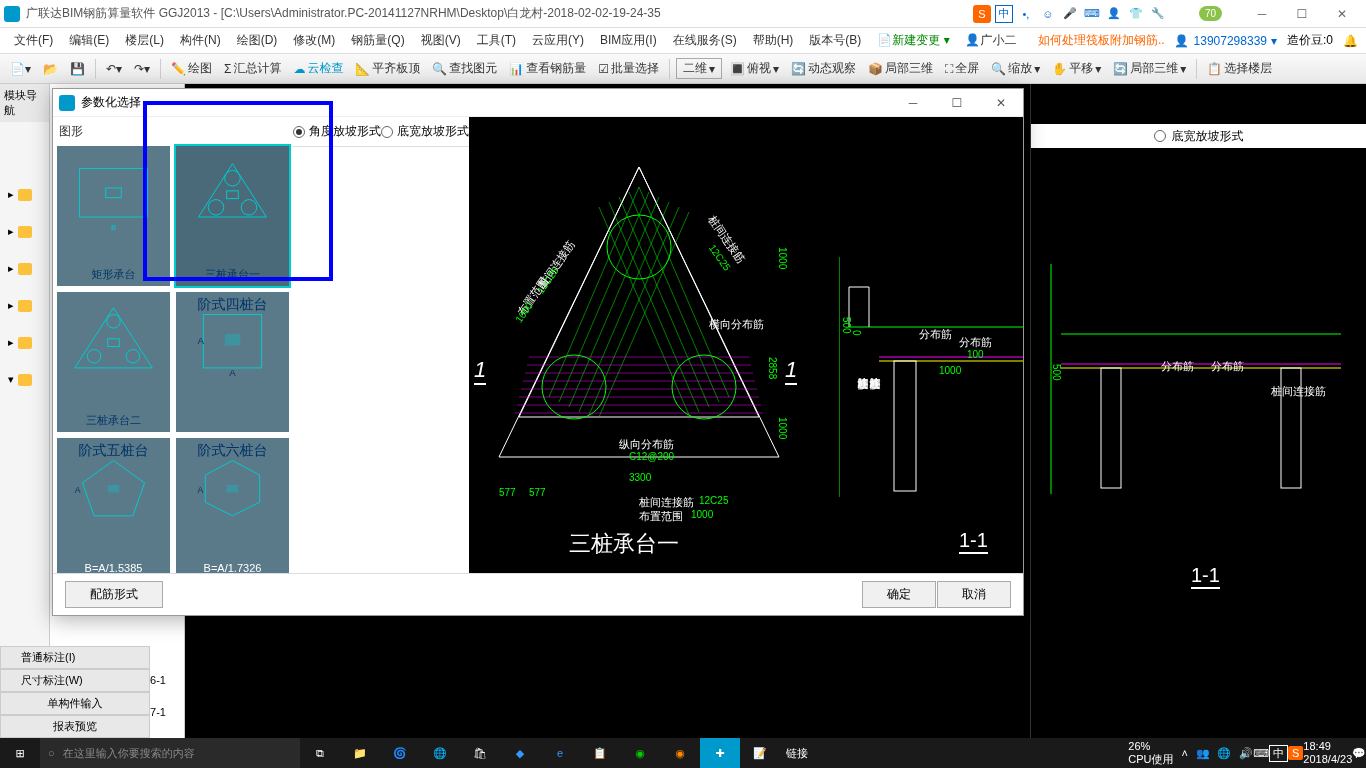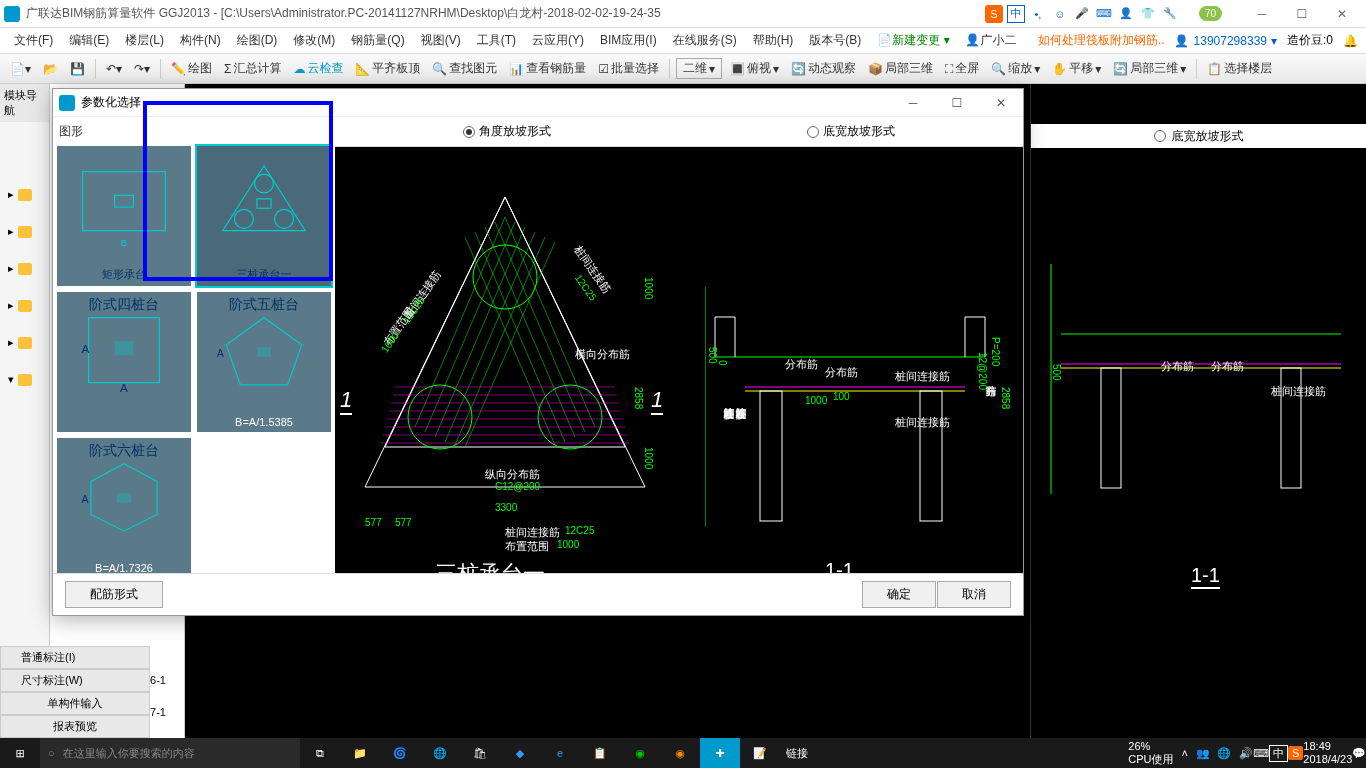--- a/index.html
+++ b/index.html
@@ -2,21 +2,21 @@
 <html><head>
 <meta charset="utf-8">
 <style>
 * { margin: 0; padding: 0; box-sizing: border-box; font-family: "Microsoft YaHei", SimSun, sans-serif; }
 body { width: 1366px; height: 768px; background: #f0f0f0; overflow: hidden; position: relative; font-size: 12px; }
 .titlebar { height: 28px; background: #fff; display: flex; align-items: center; padding: 0 4px; border-bottom: 1px solid #ddd; }
 .titlebar-icon { width: 16px; height: 16px; background: #0099cc; border-radius: 3px; margin-right: 6px; }
 .titlebar-text { flex: 1; color: #555; font-size: 12px; white-space: nowrap; overflow: hidden; }
 .titlebar-ime { display: flex; gap: 4px; align-items: center; }
 .ime-icon { width: 18px; height: 18px; display: flex; align-items: center; justify-content: center; font-size: 11px; }
-.titlebar-btns { display: flex; gap: 16px; margin-left: 20px; align-items: center; }
+.titlebar-btns { display: flex; gap: 16px; margin-left: 32px; align-items: center; }
 .green-badge { background: #8bc34a; color: #fff; padding: 2px 6px; border-radius: 10px; font-size: 10px; }
 .win-btns { display: flex; margin-left: 20px; }
 .win-btn { width: 40px; height: 28px; display: flex; align-items: center; justify-content: center; color: #666; }
 .menubar { height: 26px; background: #fff; display: flex; align-items: center; padding: 0 8px; gap: 4px; border-bottom: 1px solid #ddd; }
 .menu-item { padding: 2px 6px; color: #333; font-size: 12px; }
 .menubar-right { margin-left: auto; display: flex; align-items: center; gap: 10px; }
 .orange-link { color: #ff6600; }
 .user-info { color: #0066cc; display: flex; align-items: center; gap: 4px; }
 .toolbar { height: 30px; background: linear-gradient(#fafafa, #e8e8e8); display: flex; align-items: center; padding: 0 6px; gap: 4px; border-bottom: 1px solid #ccc; }
 .tool-btn { padding: 2px 4px; display: flex; align-items: center; gap: 2px; font-size: 12px; color: #333; }
@@ -33,29 +33,29 @@
 .dim-text { position: absolute; color: #0f0; font-size: 10px; }
 .rebar-text { position: absolute; color: #fff; font-size: 11px; }
 
 .dialog { position: absolute; left: 52px; top: 88px; width: 972px; height: 528px; background: #fff; box-shadow: 0 4px 20px rgba(0,0,0,0.3); border: 1px solid #999; }
 .dialog-titlebar { height: 28px; background: #fff; display: flex; align-items: center; padding: 0 6px; border-bottom: 1px solid #eee; }
 .dialog-title-icon { width: 16px; height: 16px; background: #0099cc; border-radius: 3px; margin-right: 6px; }
 .dialog-title { flex: 1; font-size: 12px; }
 .dialog-winbtns { display: flex; gap: 12px; }
 .dialog-winbtn { width: 32px; text-align: center; color: #555; }
 .dialog-body { display: flex; height: calc(100% - 28px - 42px); }
-.shape-panel { width: 282px; padding: 4px; overflow-y: auto; }
+.shape-panel { width: 240px; padding: 4px; overflow-y: auto; }
 .shape-panel-label { font-size: 12px; padding: 2px; color: #333; }
 .shape-grid { display: grid; grid-template-columns: 1fr 1fr; gap: 6px; margin-top: 4px; }
 .shape-card { background: #5a7a8a; height: 140px; position: relative; display: flex; flex-direction: column; align-items: center; justify-content: flex-end; padding: 4px; }
 .shape-card.selected { outline: 2px solid #0cc; background: #4a6a7a; }
 .shape-caption { color: #003366; font-size: 11px; margin-top: auto; }
 .shape-svg { position: absolute; top: 8px; left: 8px; right: 8px; bottom: 24px; }
 .highlight-box { position: absolute; border: 4px solid #0000ff; pointer-events: none; }
-.preview-panel { flex: 1; display: flex; flex-direction: column; }
+.preview-panel { flex: 1; display: flex; }
 .radio-row { height: 30px; display: flex; align-items: center; justify-content: space-around; border-bottom: 1px solid #ddd; }
 .radio-opt { display: flex; align-items: center; gap: 4px; font-size: 12px; }
 .radio-circle { width: 12px; height: 12px; border: 1px solid #666; border-radius: 50%; display: flex; align-items: center; justify-content: center; }
 .radio-dot { width: 6px; height: 6px; background: #333; border-radius: 50%; }
 .preview-canvas { flex: 1; background: #000; position: relative; overflow: hidden; }
 .dialog-footer { height: 42px; display: flex; align-items: center; padding: 0 12px; border-top: 1px solid #ddd; }
 .footer-btn { padding: 4px 24px; background: #f0f0f0; border: 1px solid #aaa; font-size: 12px; }
 .footer-spacer { flex: 1; }
 .panel-btn { background: #e8e8e8; border: 1px solid #ccc; padding: 3px; font-size: 11px; text-align: center; }
 .item-tree { background: #fff; font-size: 11px; padding: 2px; }
@@ -257,20 +257,30 @@
         </div>
         <div class="shape-card selected">
           <svg class="shape-svg" viewBox="0 0 100 80">
               <polygon points="50,10 85,65 15,65" fill="none" stroke="#0cc"></polygon>
               <circle cx="50" cy="25" r="8" fill="none" stroke="#0cc"></circle>
               <circle cx="33" cy="55" r="8" fill="none" stroke="#0cc"></circle>
               <circle cx="67" cy="55" r="8" fill="none" stroke="#0cc"></circle>
               <rect x="44" y="38" width="12" height="8" fill="none" stroke="#0cc"></rect>
             </svg>
           <div class="shape-caption">三桩承台一</div>
+        </div>
+        <div class="shape-card">
+          <svg class="shape-svg" viewBox="0 0 100 80">
+              <polygon points="50,8 90,70 10,70" fill="none" stroke="#0cc"></polygon>
+              <circle cx="50" cy="22" r="7" fill="none" stroke="#0cc"></circle>
+              <circle cx="30" cy="58" r="7" fill="none" stroke="#0cc"></circle>
+              <circle cx="70" cy="58" r="7" fill="none" stroke="#0cc"></circle>
+              <rect x="44" y="40" width="12" height="8" fill="none" stroke="#0cc"></rect>
+            </svg>
+          <div class="shape-caption">三桩承台二</div>
         </div>
         <div class="shape-card">
           <svg class="shape-svg" viewBox="0 0 100 80">
               <rect x="20" y="15" width="60" height="55" fill="none" stroke="#0cc"></rect>
               <rect x="42" y="35" width="16" height="12" fill="#0cc" opacity="0.3"></rect>
               <text x="14" y="45" fill="#003366" font-size="10">A</text>
               <text x="50" y="78" fill="#003366" font-size="10" text-anchor="middle">A</text>
             </svg>
           <div class="shape-caption" style="color:#003366;font-size:14px;position:absolute;top:4px">阶式四桩台</div>
         </div>
@@ -372,21 +382,21 @@
           <polyline points="280,90 280,50 260,50 260,90" fill="none" stroke="#fff"></polyline>
           <rect x="55" y="124" width="22" height="130" fill="none" stroke="#fff"></rect>
           <rect x="215" y="124" width="22" height="130" fill="none" stroke="#fff"></rect>
           <line x1="0" y1="20" x2="0" y2="260" stroke="#0f0"></line>
         </svg>
         <div class="rebar-text" style="left:450px;top:210px">分布筋</div>
         <div class="rebar-text" style="left:490px;top:218px">分布筋</div>
         <div class="rebar-text" style="left:560px;top:222px">桩间连接筋</div>
         <div class="rebar-text" style="left:560px;top:268px">桩间连接筋</div>
         <div class="dim-text" style="left:470px;top:248px">1000</div>
-        <div class="dim-text" style="left:498px;top:244px">100</div>
+        <div class="dim-text" style="left:498px;top:232px">100</div>
         <div class="dim-text" style="left:372px;top:200px;writing-mode:vertical-rl">500</div>
         <div class="dim-text" style="left:382px;top:213px;writing-mode:vertical-rl">0</div>
         <div class="dim-text" style="left:655px;top:190px;writing-mode:vertical-rl">P=200</div>
         <div class="dim-text" style="left:642px;top:205px;writing-mode:vertical-rl">12@200</div>
         <div class="rebar-text" style="left:648px;top:230px;writing-mode:vertical-rl">分布筋</div>
         <div class="dim-text" style="left:665px;top:240px;writing-mode:vertical-rl">2858</div>
         <div class="rebar-text" style="left:386px;top:252px;writing-mode:vertical-rl">桩间连接筋</div>
         <div class="rebar-text" style="left:398px;top:252px;writing-mode:vertical-rl">桩间连接筋</div>
         <div class="section-label" style="left:490px;top:412px">1-1</div>
       </div>

